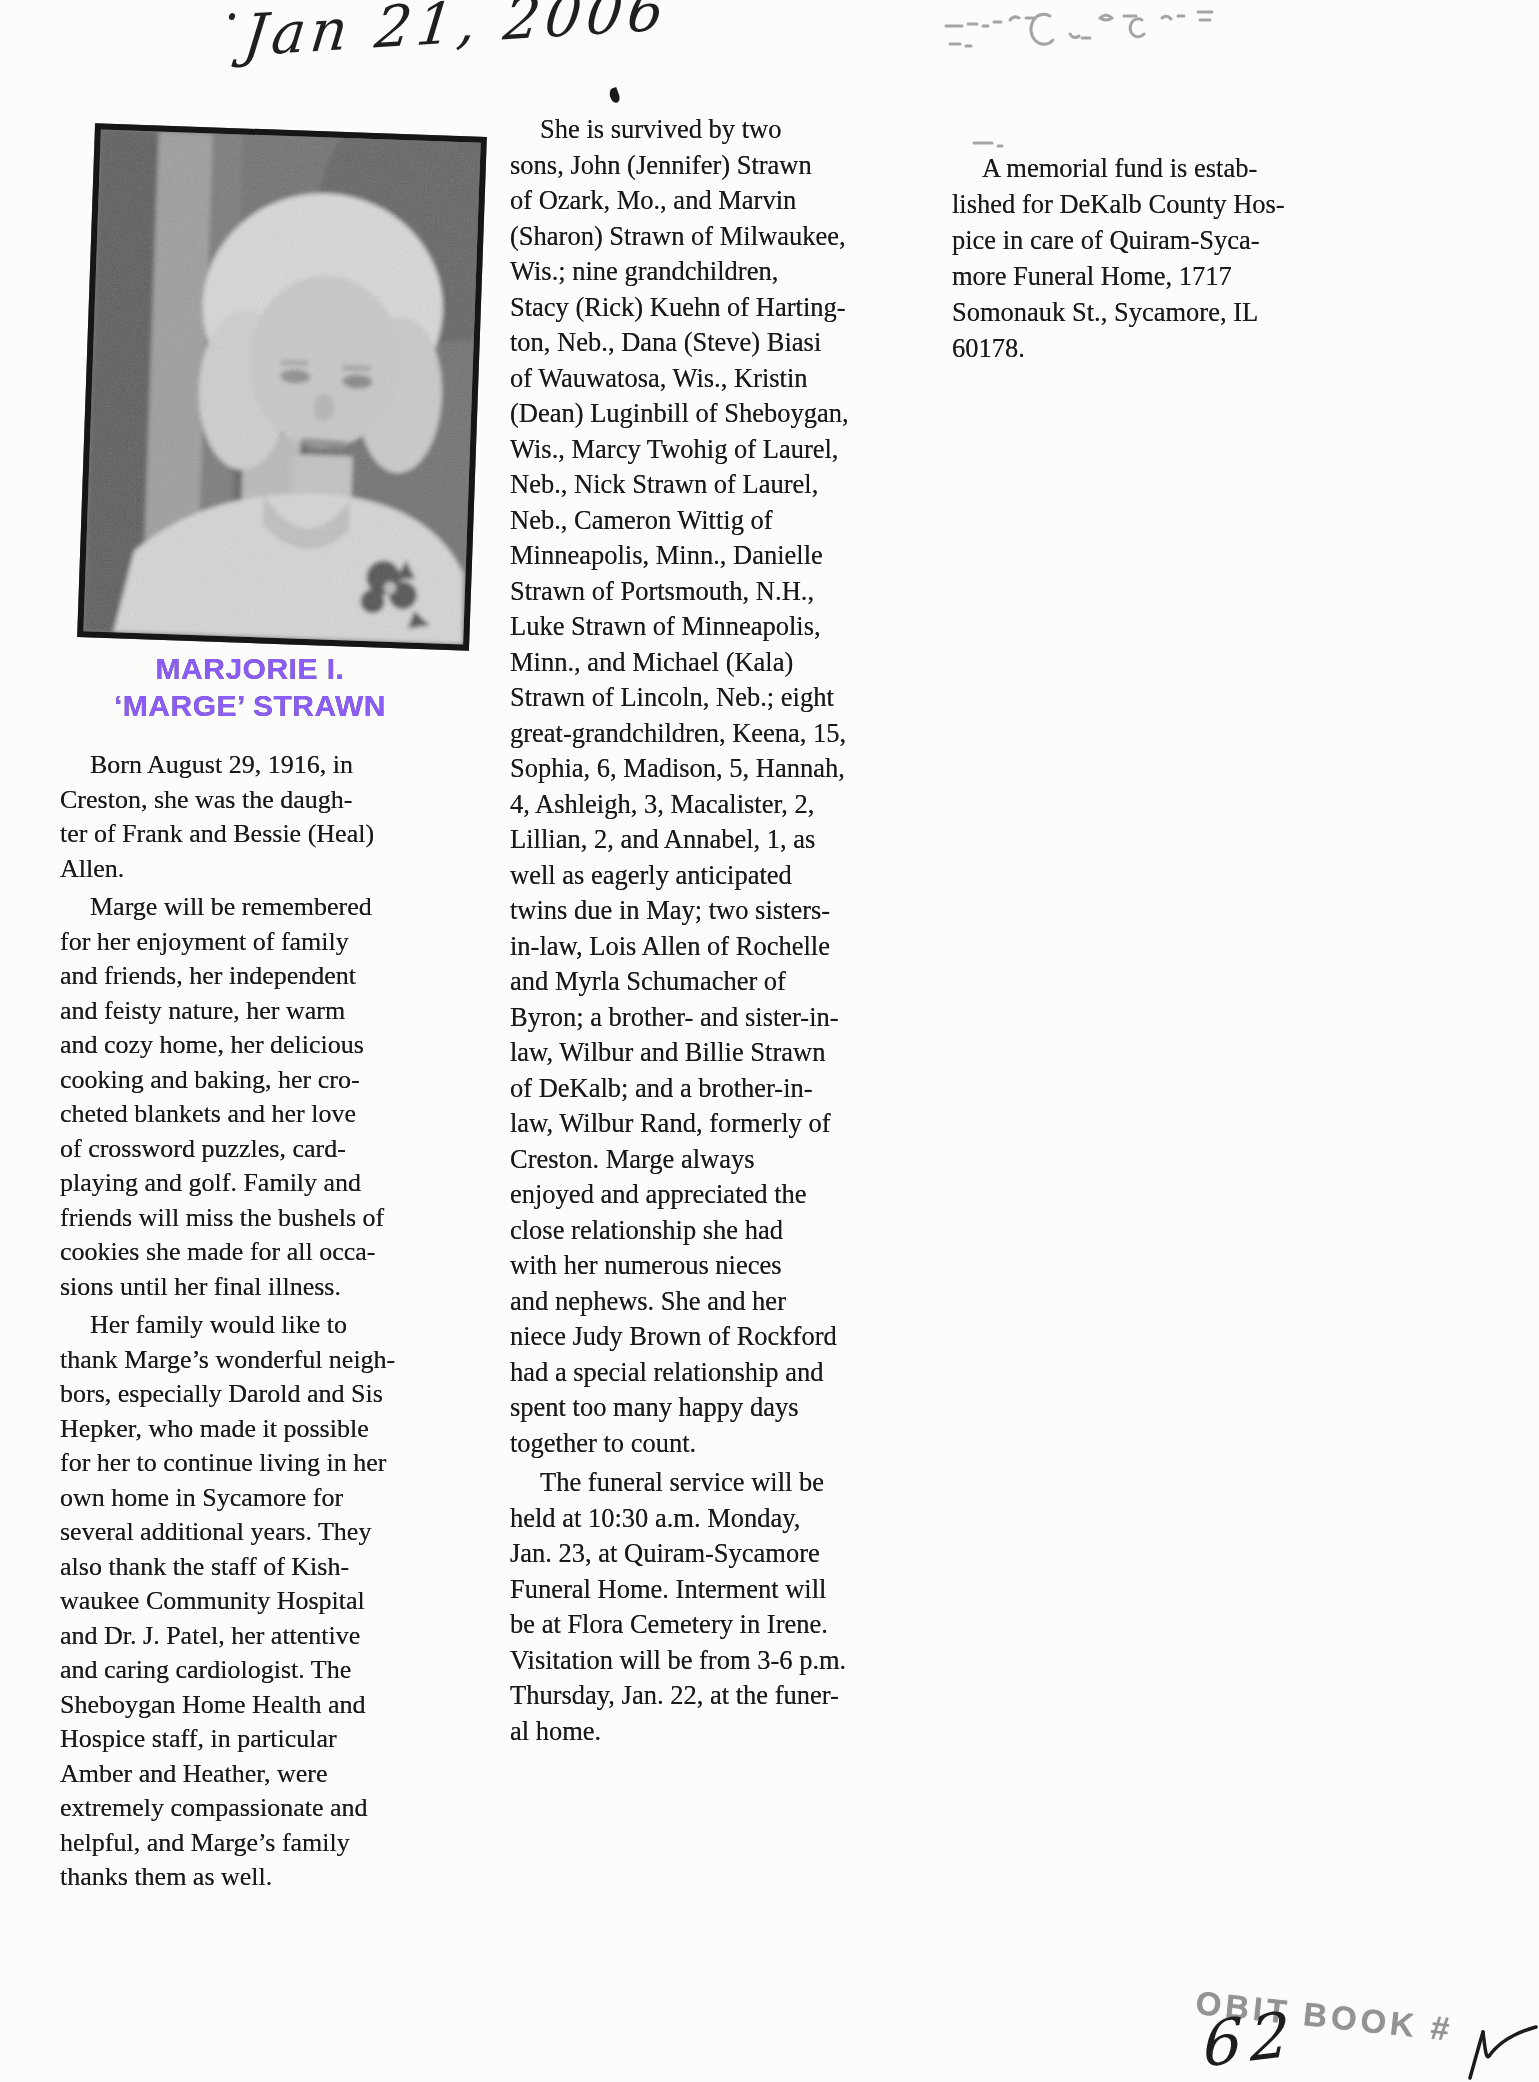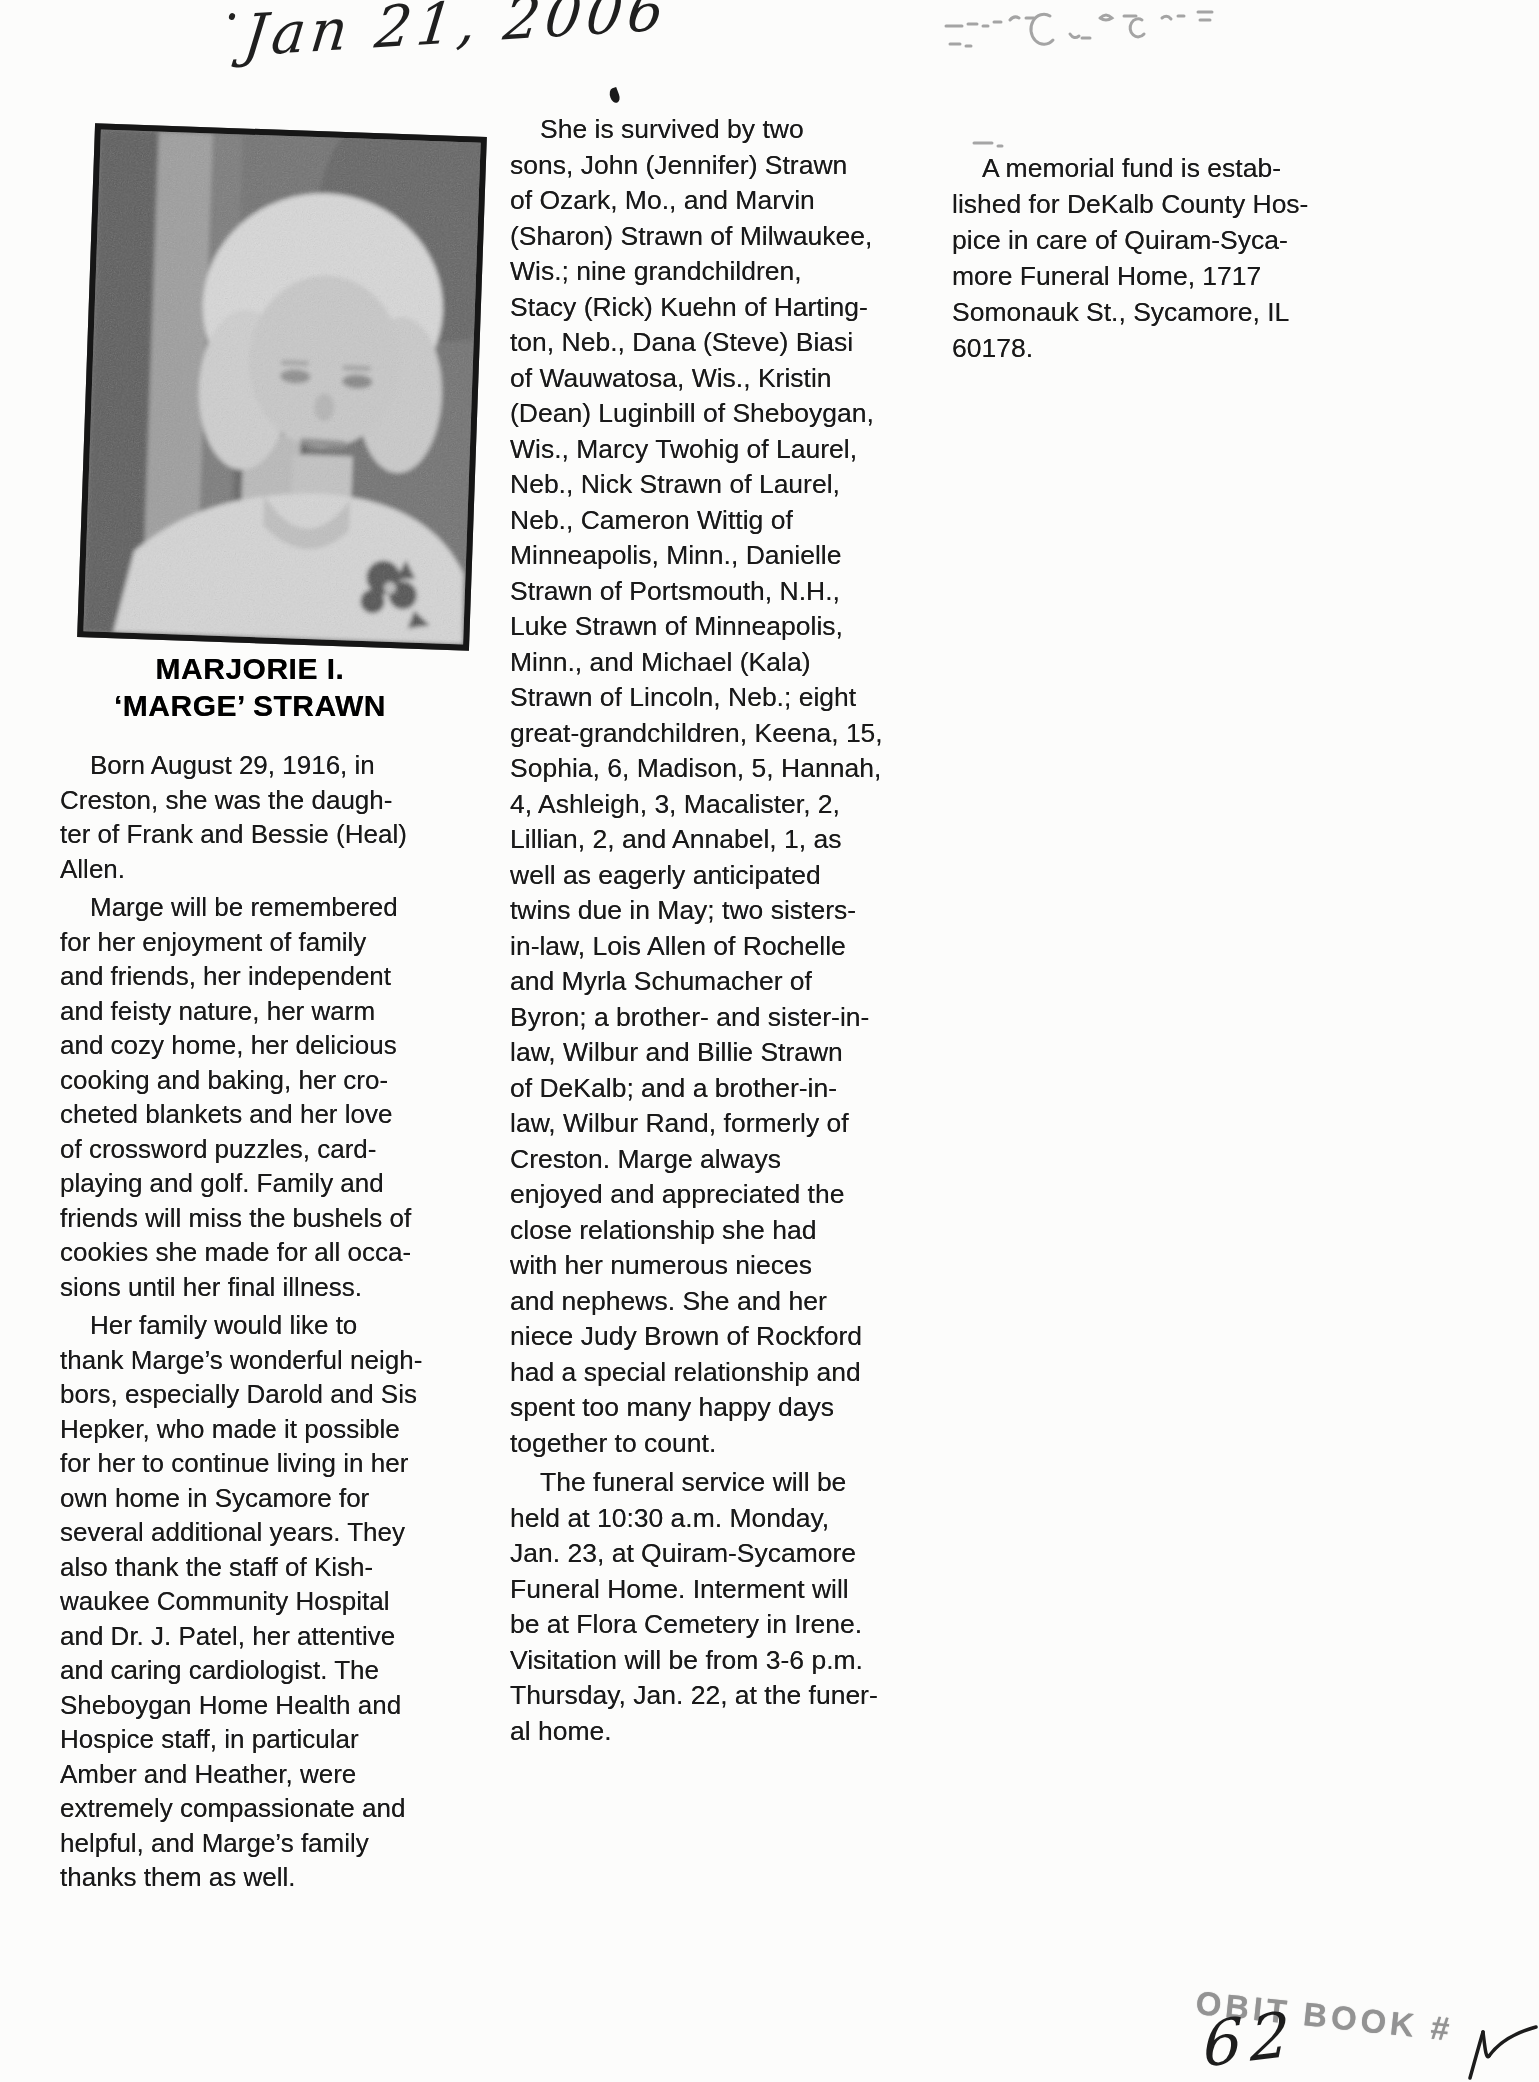--- a/index.html
+++ b/index.html
@@ -28,25 +28,25 @@
   
   .photo{
     position:absolute;left:86px;top:130px;width:380px;height:502px;margin:0;
     border:6px solid #161616;background:#6e6e6e;
     transform:rotate(2deg);transform-origin:center;
   }
   .photo svg{display:block;width:100%;height:100%;}
   
   .headline{
     position:absolute;left:60px;top:650px;width:380px;text-align:center;
-    font-weight:bold;font-size:30px;line-height:37px;letter-spacing:.5px;color:#000000;
+    font-weight:bold;font-size:30px;line-height:37px;letter-spacing:.5px;color:#8b5cf6;
     text-shadow:0 0 .5px rgba(10,10,10,.75);
   }
   
-  .col{position:absolute;text-shadow:0 0 .45px rgba(15,15,15,.7);}
+  .col{position:absolute;text-shadow:0 0 .45px rgba(15,15,15,.7);font-family:Liberation Serif, serif;}
   .col .para{white-space:pre-line;text-indent:30px;margin:0 0 4px 0;}
   #col1{left:60px;top:748px;width:374px;font-size:26px;line-height:34.5px;}
   #col2{left:510px;top:112px;width:418px;font-size:26.5px;line-height:35.5px;}
   #col3{left:952px;top:150px;width:410px;font-size:26.5px;line-height:36px;}
   
   .obit-stamp{
     position:absolute;left:1198px;top:1984px;
     font-weight:bold;font-size:33px;letter-spacing:4px;color:#8b8b8b;
     transform:rotate(6deg);transform-origin:left top;opacity:.92;
     text-shadow:0 0 1px #a5a5a5;white-space:nowrap;

